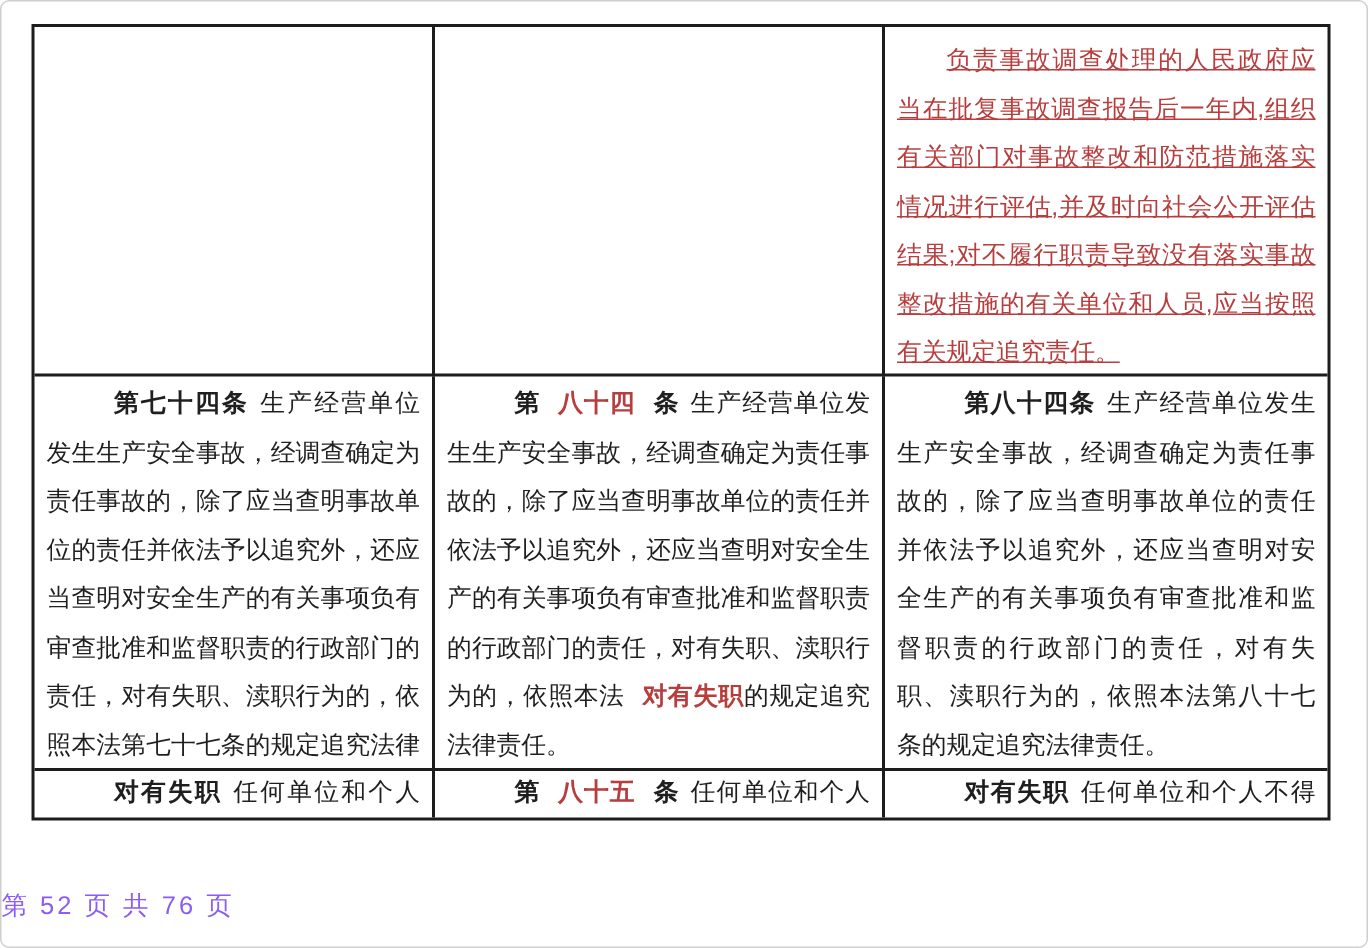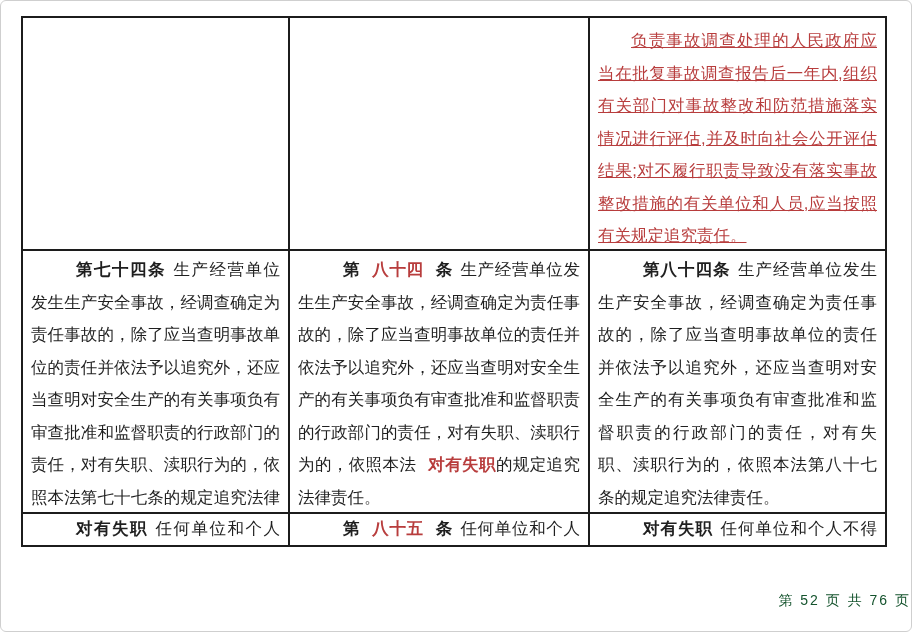--- a/index.html
+++ b/index.html
@@ -46,24 +46,24 @@
   }
   .cell-red { color: var(--red, #b83d3d); padding-top: 6px; text-decoration: underline; }
   .b { font-weight: 700; margin-left: 12px; }
   .red { color: var(--red, #b83d3d); }
   .sp { margin-right: 0.45em; }
   .footer {
     position: absolute;
     left: 0;
     right: 0;
     top: 591px;
-    text-align: right;
-    font-size: 14px;
+    text-align: left;
+    font-size: 17px;
     letter-spacing: 2px;
-    color: #14532d;
+    color: #8b5cf6;
   }
 </style>
 </head>
 <body>
 
 <div class="page">
 
   <div class="law-table">
 
     <div class="cell"></div>

